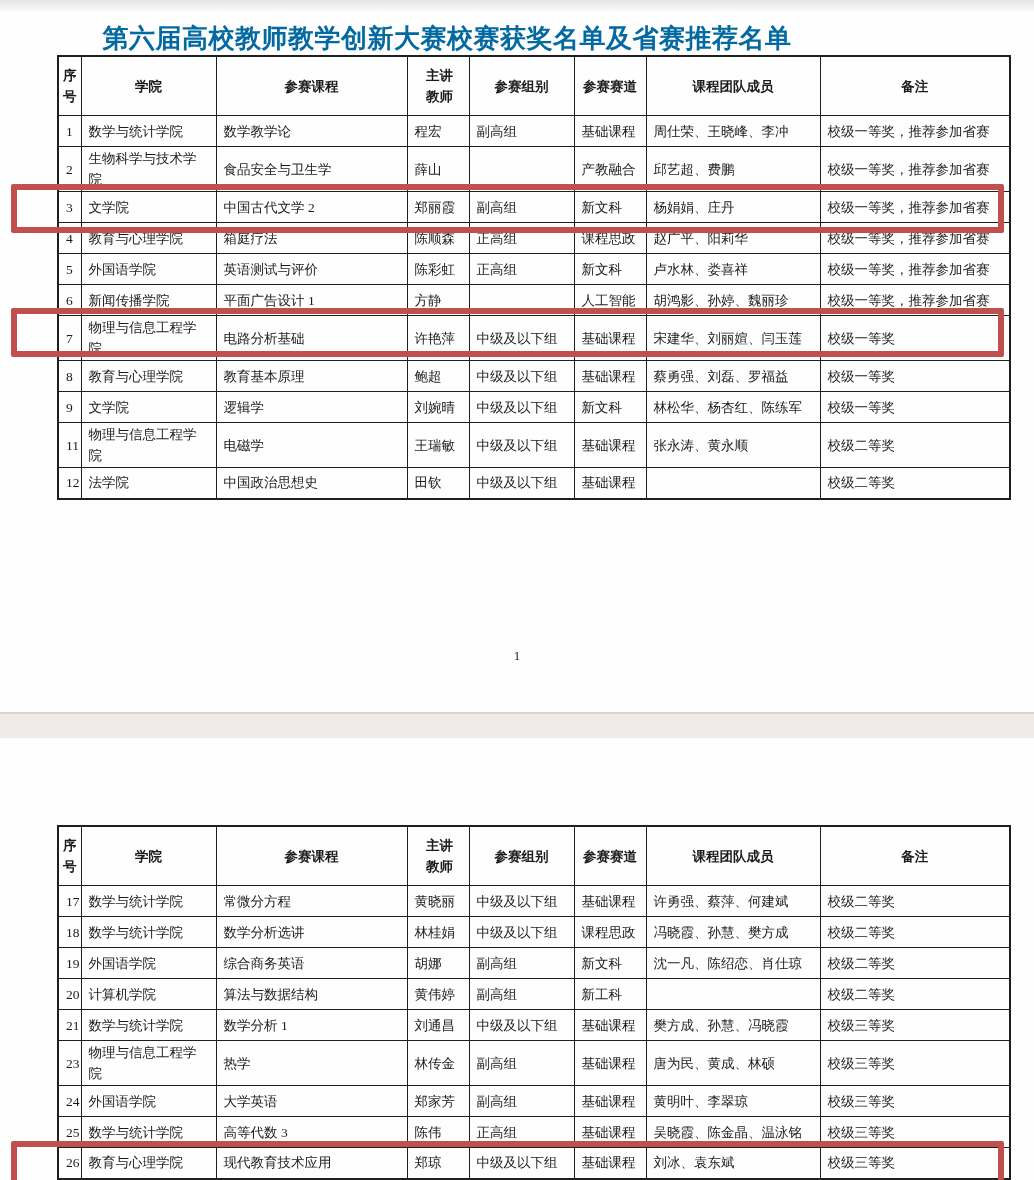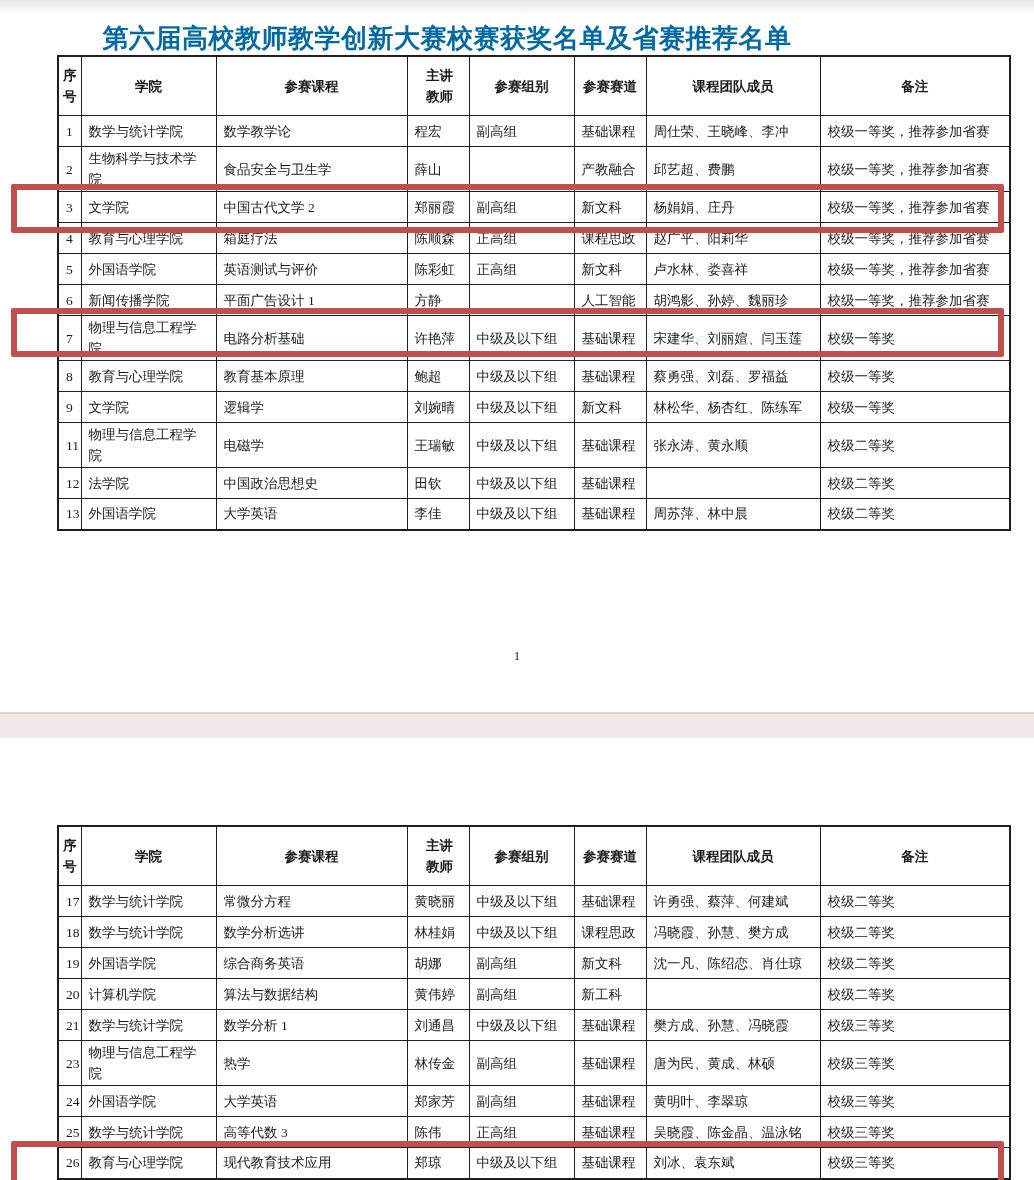--- a/index.html
+++ b/index.html
@@ -194,30 +194,20 @@
         <tr>
           <td class="col-no">12</td>
           <td class="col-college">法学院</td>
           <td class="col-course">中国政治思想史</td>
           <td class="col-teacher">田钦</td>
           <td class="col-group">中级及以下组</td>
           <td class="col-track">基础课程</td>
           <td class="col-team"></td>
           <td class="col-note">校级二等奖</td>
         </tr>
-        <tr>
-          <td class="col-no">13</td>
-          <td class="col-college">外国语学院</td>
-          <td class="col-course">大学英语</td>
-          <td class="col-teacher">李佳</td>
-          <td class="col-group">中级及以下组</td>
-          <td class="col-track">基础课程</td>
-          <td class="col-team">周苏萍、林中晨</td>
-          <td class="col-note">校级二等奖</td>
-        </tr>
       </tbody>
   </table>
 
   <div class="page-number">1</div>
 
   <div class="page-separator"></div>
 
   <table class="awards table-p2">
     <colgroup>
       <col style="width:23px">

